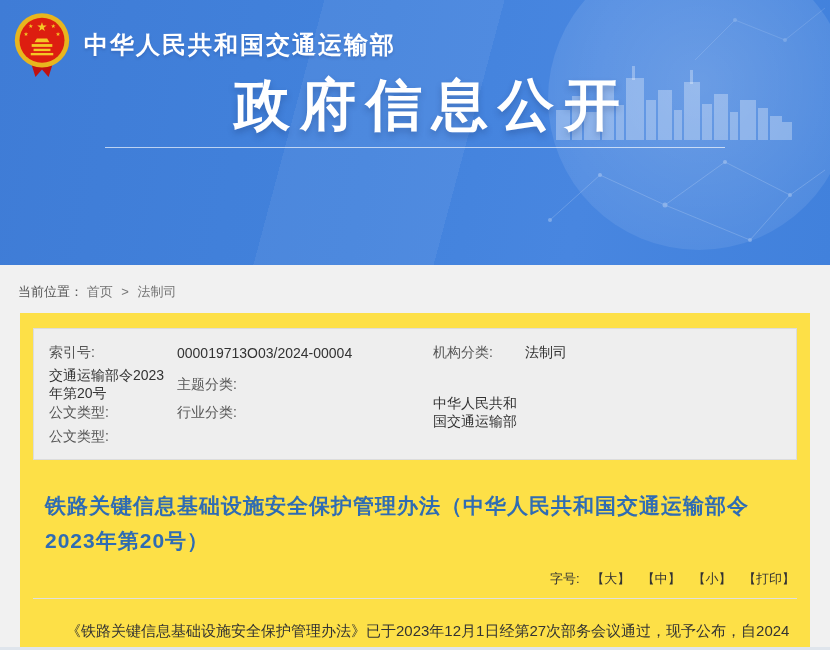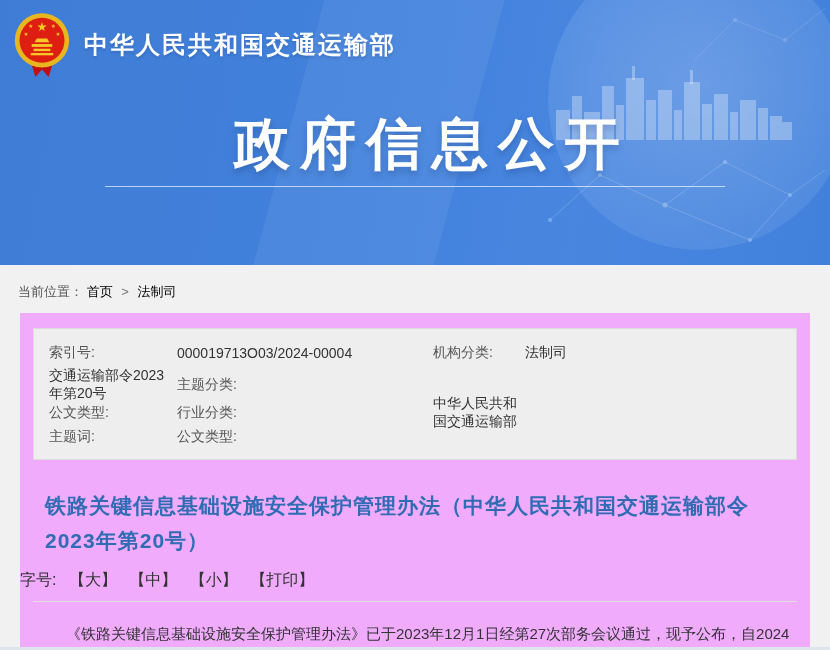--- a/index.html
+++ b/index.html
@@ -35,41 +35,41 @@
     display:flex; align-items:center; gap:12px; z-index:3;
   }
   .emblem { width:60px; height:66px; display:block; }
   .site-name {
     color:#ffffff; font-size:24px; font-weight:bold; letter-spacing:2px;
     text-shadow:0 2px 3px rgba(0,0,60,.15);
     text-align:right;
   }
   .banner-title {
     position:relative; z-index:2;
-    margin-top:108px; text-align:center; text-indent:34px;
+    margin-top:69px; text-align:center; text-indent:34px;
     color:#ffffff; font-size:56px; font-weight:900; letter-spacing:10px;
     line-height:72px; text-shadow:0 4px 6px rgba(20,40,90,.25);
   }
   .banner-underline {
     position:relative; z-index:2;
     width:620px; margin:6px auto 0;
     border-bottom:1px solid rgba(255,255,255,.65);
   }
 
   
   .breadcrumb {
     padding:18px 0 0 18px; font-size:13px; color:#555;
   }
-  .breadcrumb a { color:#000000; text-decoration:none; cursor:pointer;font-family:Liberation Serif, serif; }
+  .breadcrumb a { color:#737373; text-decoration:none; cursor:pointer;font-family:Liberation Serif, serif; }
   .breadcrumb .sep { margin:0 5px; color:#777; }
 
   
   .card {
     position:absolute; left:20px; top:313px; width:790px; height:337px;
-    background:#f0abfc;
+    background:#fde047;
   }
   .meta {
     margin:15px 13px 0 13px;
     background:#eeeeee; border:1px solid #dcdcdc;
     padding:10px 0 8px 15px;
   }
   .meta-row {
     display:grid; grid-template-columns:128px 256px 92px 1fr;
     align-items:center; height:28px;
     font-size:14px;
@@ -77,22 +77,22 @@
   .meta-label { color:#555; }
   .meta-value { color:#333; }
 
   .article-title {
     margin:28px auto 0; width:740px;
     text-align:left; color:#2f6cb3;
     font-size:21px; font-weight:bold; line-height:35px;
     letter-spacing:1px;
   }
   .fontsize-row {
-    margin:12px 15px 0 0; 
-    font-size:16px; color:#333;
+    margin:12px 15px 0 0; text-align:right;
+    font-size:13px; color:#333;
   }
   .fontsize-row a { color:#333; text-decoration:none; margin-left:8px; cursor:pointer; }
   .rule {
     margin:10px 13px 0 13px; border:none; border-top:1px solid #e0e0e0; height:0;
   }
   .article-body {
     margin:20px 16px 0 16px; font-size:15px; color:#333;
     line-height:24px; text-indent:2em;
   }
 
@@ -200,21 +200,20 @@
       <div class="meta-row">
         <span class="meta-value">交通运输部令2023年第20号</span>
         <span class="meta-label">主题分类:</span>
       </div>
       <div class="meta-row">
         <span class="meta-label">公文类型:</span>
         <span class="meta-label">行业分类:</span>
         <span class="meta-value">中华人民共和国交通运输部</span>
       </div>
       <div class="meta-row">
-        <span class="meta-label">主题词:</span>
         <span class="meta-label">公文类型:</span>
       </div>
     </section>
 
     <h1 class="article-title">铁路关键信息基础设施安全保护管理办法（中华人民共和国交通运输部令2023年第20号）</h1>
 
     <div class="fontsize-row">
       <span>字号:</span>
       <a>【大】</a>
       <a>【中】</a>

